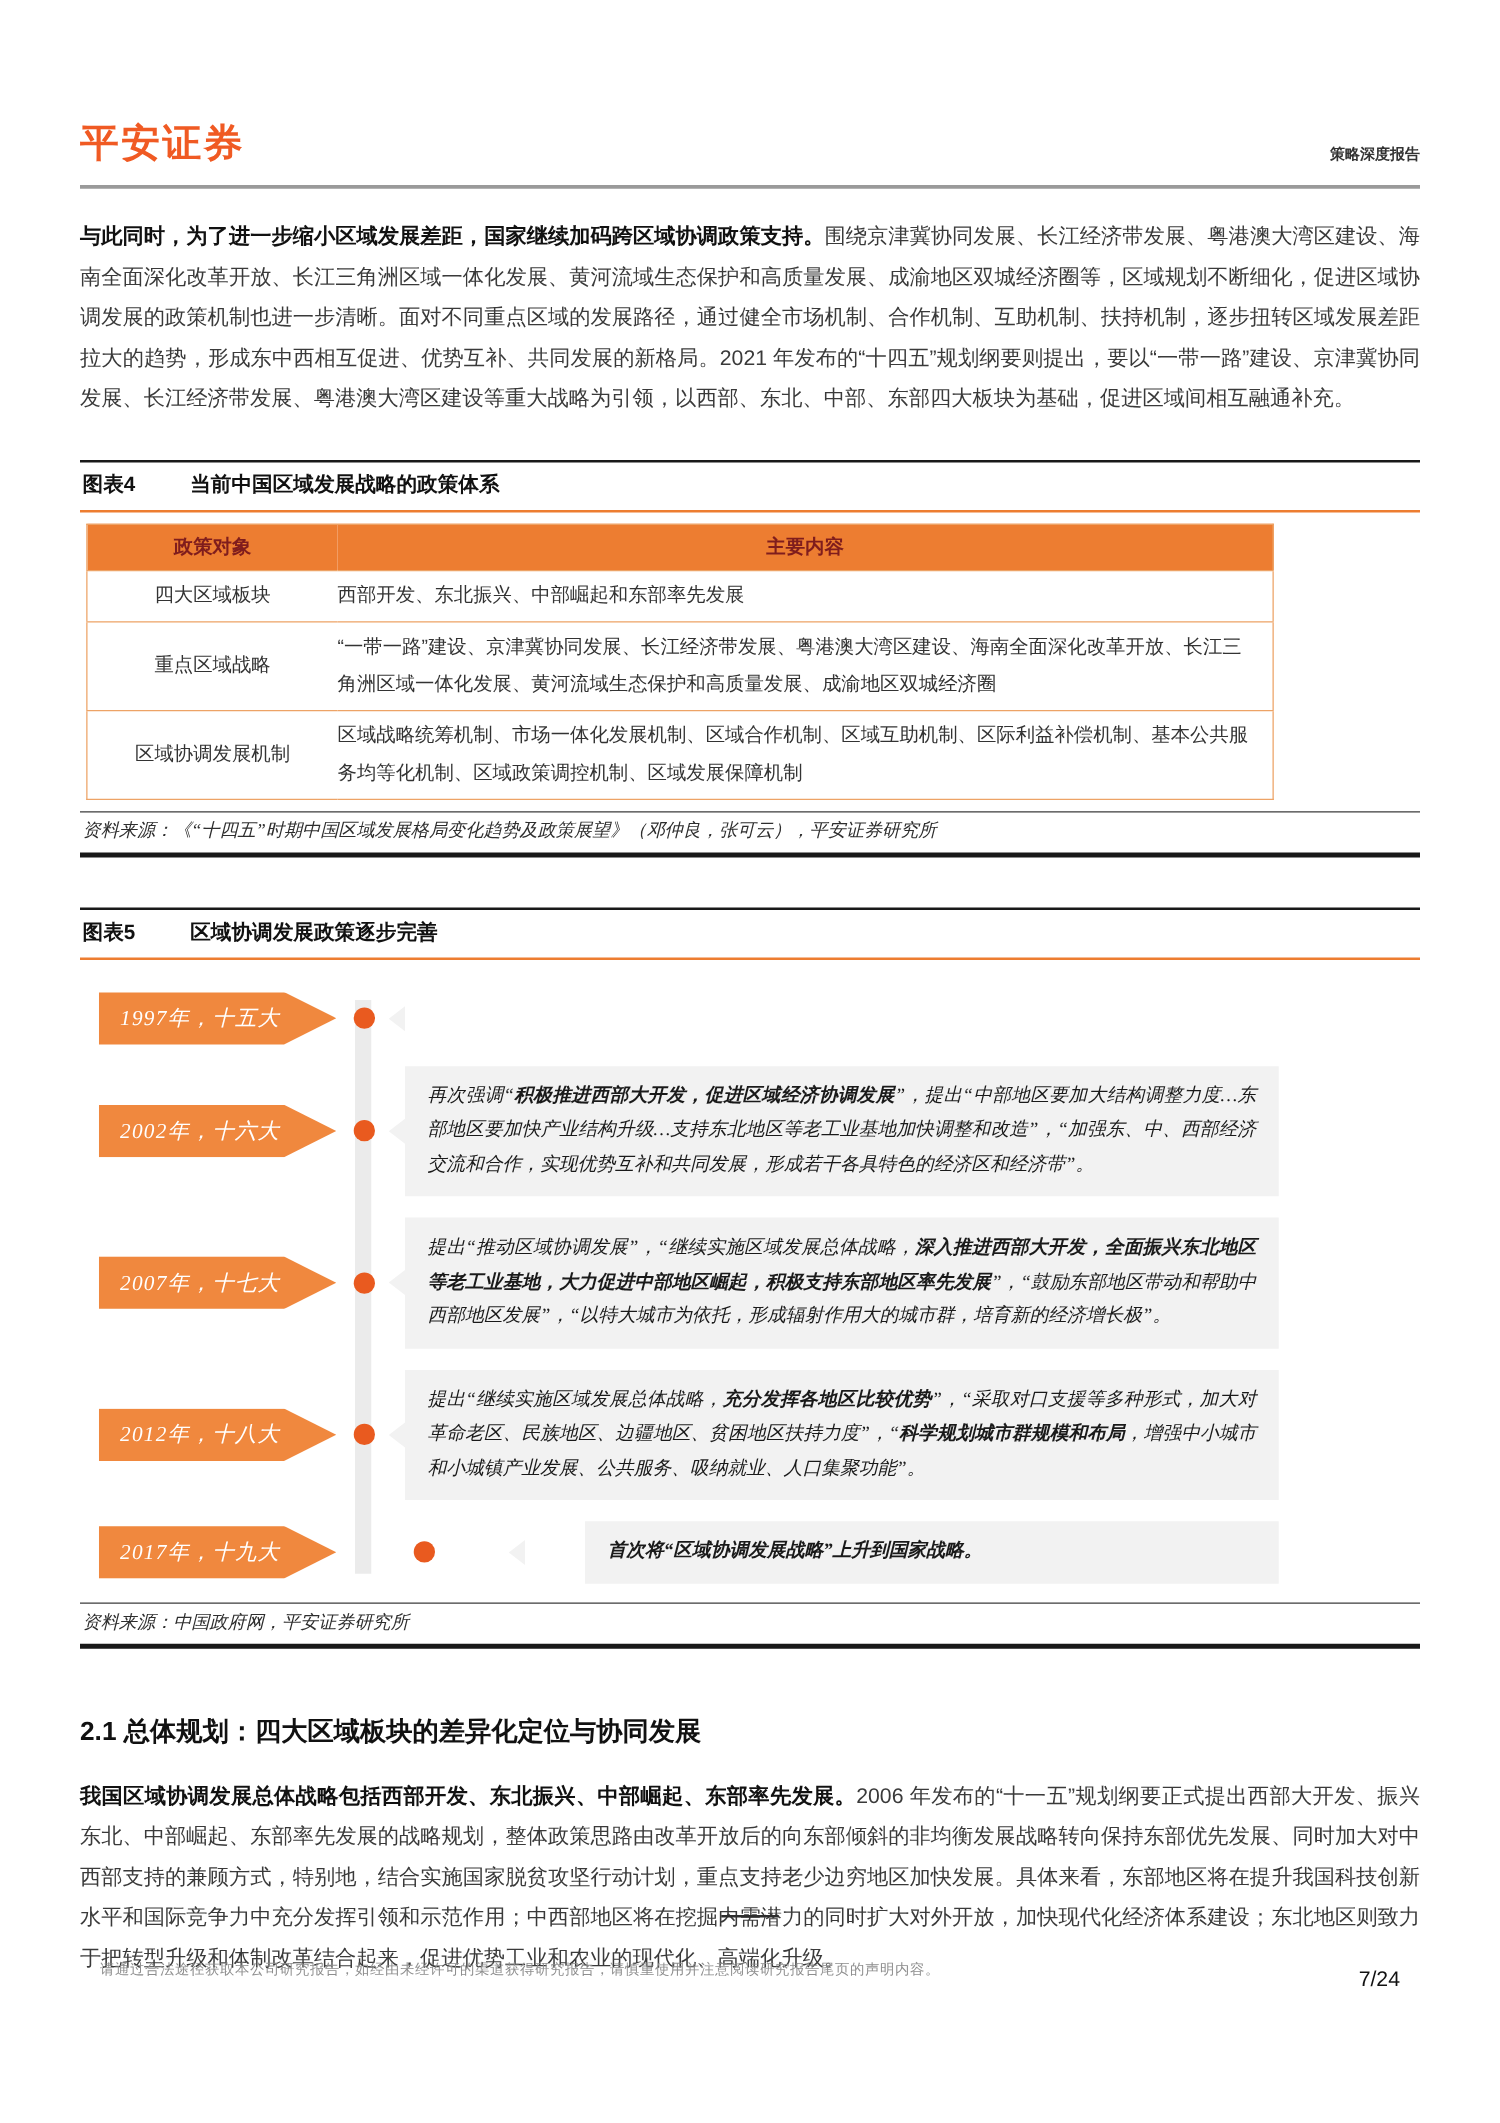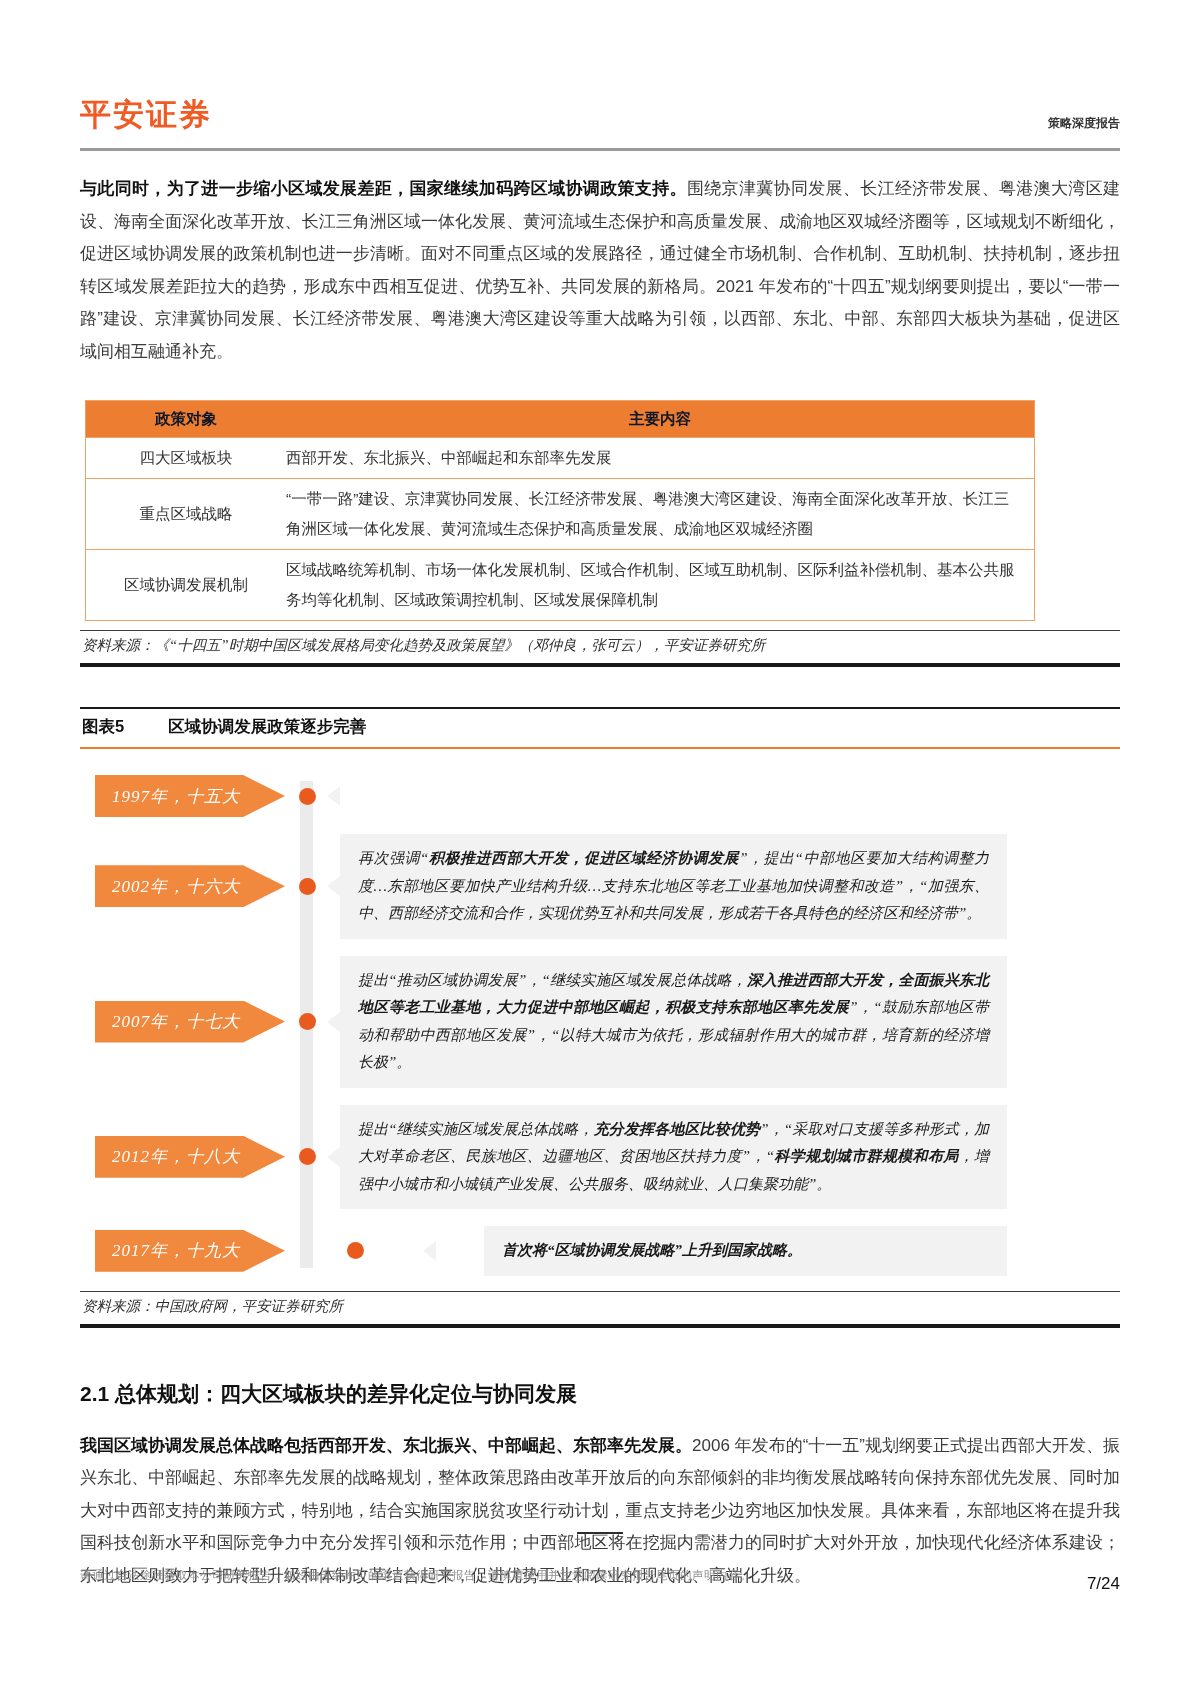--- a/index.html
+++ b/index.html
@@ -4,21 +4,21 @@
 <style>
   html,body{margin:0;padding:0;background:#ffffff;}
   .page{
     position:relative;
     width:1200px;height:1698px;
     background:#fff;
     font-family:"Liberation Sans","DejaVu Sans",sans-serif;
     color:var(--body_text);
     overflow:hidden;
   }
-  .content{padding:0 80px;}
+  .content{padding:0 64px;}
 
   
   .hdr{display:flex;justify-content:space-between;align-items:flex-end;padding-top:94px;}
   .logo{font-size:31px;font-weight:bold;color:var(--brand);letter-spacing:2px;}
   .report-type{font-size:12px;font-weight:bold;color:#333;padding-bottom:4px;}
   .hdr-rule{height:3px;background:#9a9a9a;margin-top:12px;}
 
   
   .para{font-size:17px;line-height:32.5px;text-align:justify;margin:22px 0 0 0;color:var(--body_text);}
   .para b{color:#111;}
@@ -29,21 +29,21 @@
     border-top:2px solid #191919;
     border-bottom:2px solid var(--accent);
     padding:7px 2px 9px 2px;
     display:flex;gap:44px;
     font-size:16.5px;font-weight:bold;color:#111;
   }
 
   
   .ptable{border-collapse:collapse;margin:9px 0 0 5px;width:950px;border:1px solid #eda366;}
   .ptable th{
-    background:var(--accent);color:#0f172a;font-size:15.5px;font-weight:bold;
+    background:var(--accent);color:#7f1d1d;font-size:15.5px;font-weight:bold;
     height:36px;text-align:center;padding:0;
   }
   .ptable td{
     border-top:1px solid #eda366;
     font-size:15.5px;line-height:30px;color:#333;
     padding:5px 10px 5px 0;vertical-align:middle;
   }
   .ptable td.lbl{width:200px;text-align:center;padding:5px 0;}
 
   
@@ -101,20 +101,24 @@
 
     <div class="hdr">
       <div class="logo">平安证券</div>
       <div class="report-type">策略深度报告</div>
     </div>
     <div class="hdr-rule"></div>
 
     <p class="para"><b>与此同时，为了进一步缩小区域发展差距，国家继续加码跨区域协调政策支持。</b><span>围绕京津冀协同发展、长江经济带发展、粤港澳大湾区建设、海南全面深化改革开放、长江三角洲区域一体化发展、黄河流域生态保护和高质量发展、成渝地区双城经济圈等，区域规划不断细化，促进区域协调发展的政策机制也进一步清晰。面对不同重点区域的发展路径，通过健全市场机制、合作机制、互助机制、扶持机制，逐步扭转区域发展差距拉大的趋势，形成东中西相互促进、优势互补、共同发展的新格局。2021 年发布的“十四五”规划纲要则提出，要以“一带一路”建设、京津冀协同发展、长江经济带发展、粤港澳大湾区建设等重大战略为引领，以西部、东北、中部、东部四大板块为基础，促进区域间相互融通补充。</span></p>
 
     <div class="fig">
+      <div class="fig-head">
+        <span>图表4</span>
+        <span>当前中国区域发展战略的政策体系</span>
+      </div>
       <table class="ptable">
         <thead>
           <tr>
             <th style="width:200px">政策对象</th>
             <th>主要内容</th>
           </tr>
         </thead>
         <tbody>
   <tr>
     <td class="lbl">四大区域板块</td>

